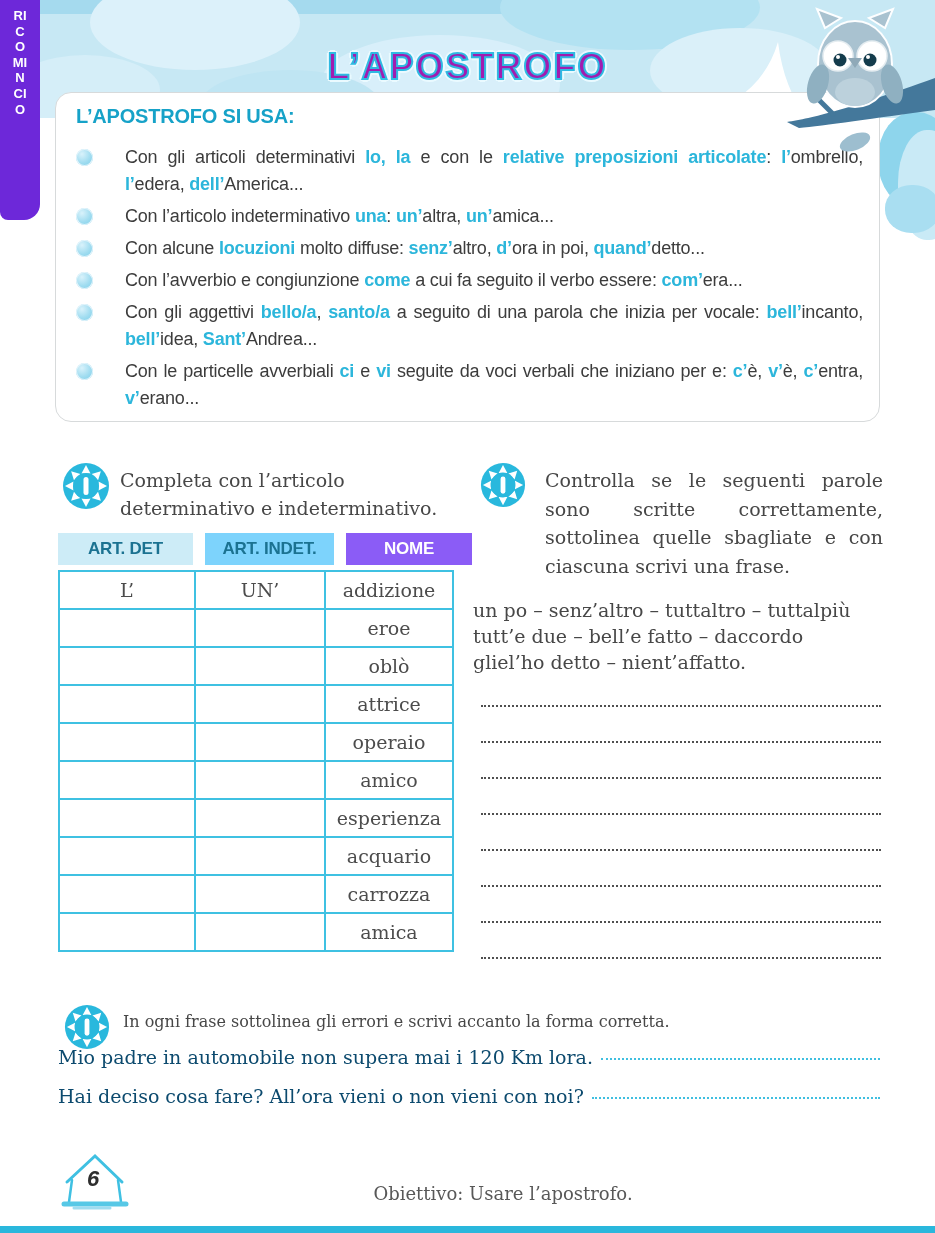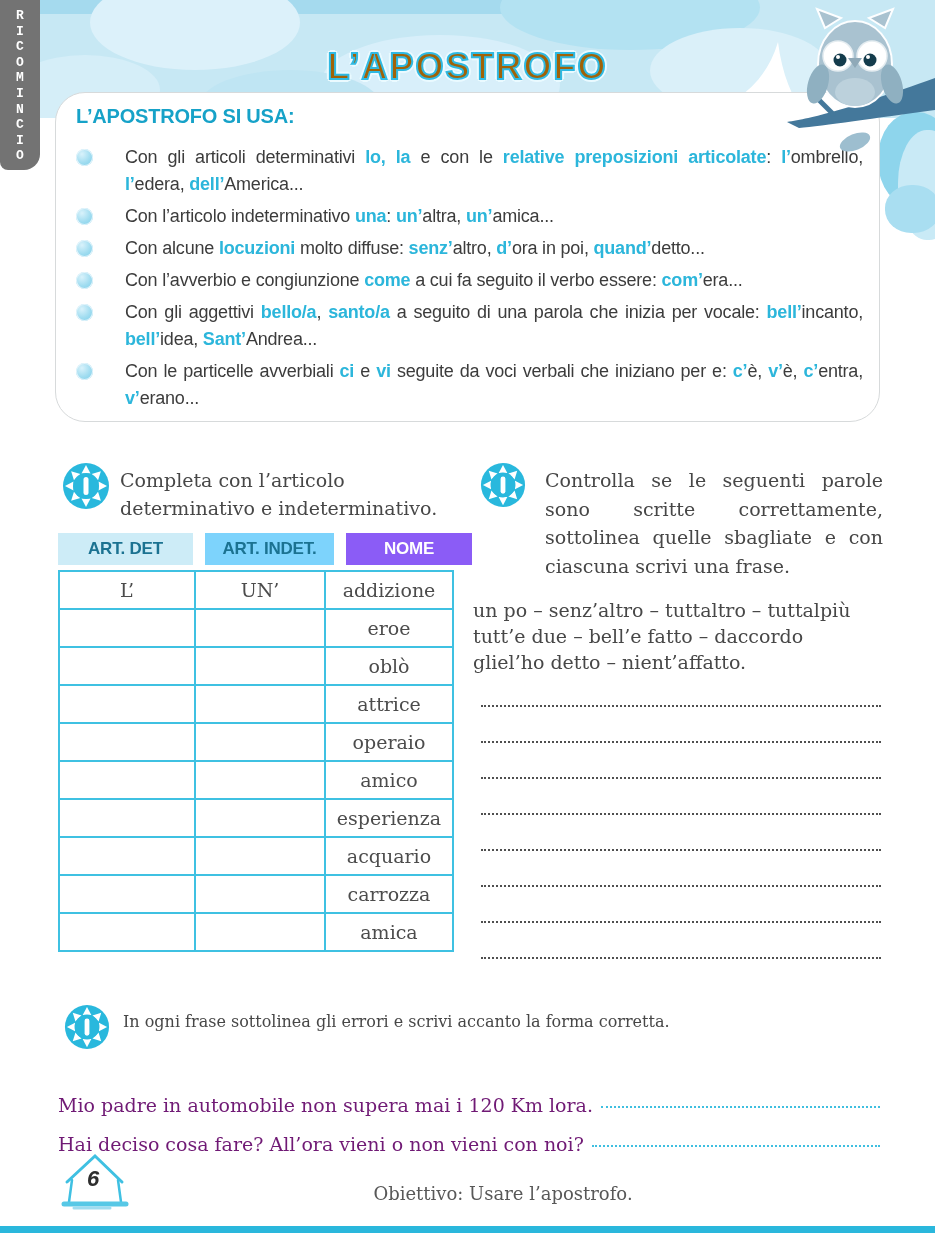--- a/index.html
+++ b/index.html
@@ -6,39 +6,39 @@
   body { background:#fff; }
   .page { position:relative; width:935px; height:1233px; background:#fff; overflow:hidden;
           font-family:"Liberation Sans", sans-serif; }
 
   
   .banner { position:absolute; left:0; top:0; width:935px; height:118px;
             background:#c7e8f4; overflow:hidden; }
   .cloud { position:absolute; border-radius:50%; }
   .edge-cloud { position:absolute; border-radius:48%; }
 
-  .sidebar-tab { position:absolute; left:0; top:0; width:40px; height:170px;
-                 background:#737373; border-radius:0 0 16px 8px; z-index:5;font-family:Liberation Mono, monospace; }
+  .sidebar-tab { position:absolute; left:0; top:0; width:40px; height:220px;
+                 background:#6d28d9; border-radius:0 0 16px 8px; z-index:5; }
   .sidebar-tab .vtext { display:block; width:15px; margin:8px auto 0;
                         color:#fff; font-weight:bold; font-size:13px; line-height:15.6px;
                         word-break:break-all; text-align:center; letter-spacing:0; }
 
   .page-title { position:absolute; left:55px; top:46px; width:825px; text-align:center;
                 font-size:36px; font-weight:bold; letter-spacing:2px; z-index:2;
-                color:#a16207; -webkit-text-stroke:2px #2fb9e2;
+                color:#a21caf; -webkit-text-stroke:2px #2fb9e2;
                 text-shadow:-2px -2px 0 #eafaff, 2px -2px 0 #eafaff, -2px 2px 0 #eafaff,
                              2px 2px 0 #eafaff, 0 3px 0 #eafaff, 0 -3px 0 #eafaff,
                              3px 0 0 #eafaff, -3px 0 0 #eafaff; }
 
   .wave { position:absolute; left:700px; top:42px; z-index:2; }
   .owl { position:absolute; left:783px; top:6px; z-index:4; }
 
   
   .rules-box { position:absolute; left:55px; top:92px; width:825px; height:330px;
-               background:#fff; border:1px solid #d7dadb; border-radius:30px; z-index:3;
+               background:#fff; border:1px solid #d7dadb; border-radius:16px; z-index:3;
                padding:12px 16px 0 20px; }
   .rules-heading { color:#16a2c8; font-size:20px; font-weight:bold; letter-spacing:-0.2px; }
   .rules-list { list-style:none; margin-top:16px; }
   .rules-list li { display:flex; gap:32px; margin-bottom:5px; }
   .bullet-dot { flex:0 0 17px; width:17px; height:17px; margin-top:5px; border-radius:50%;
                 background:radial-gradient(circle at 35% 30%, #d9f2fb, #9fdcf0 55%, #7bcde8);
                 box-shadow:0 0 0 1px #e3f4fb inset; }
   .rule-text { font-size:18px; line-height:27px; color:#3c3c3c; text-align:justify;
                letter-spacing:-0.2px; width:742px; }
   .hl { color:#2cb6db; font-weight:bold; }
@@ -70,21 +70,21 @@
   .ex2-words { position:absolute; left:473px; top:597px; width:404px;
                font-size:19px; line-height:26px; color:#474747; }
   .ex2-lines { position:absolute; left:481px; top:671px; width:400px; }
   .ans-line { height:36px; border-bottom:2px dotted #4f4f4f; }
 
   
   .ex3-instruction { position:absolute; left:123px; top:1012px; width:720px;
                      font-size:16px; color:#474747; }
   .ex3-rows { position:absolute; left:58px; top:1046px; width:822px; }
   .ex3-row { display:flex; align-items:baseline; height:38.5px; }
-  .ex3-sentence { white-space:nowrap; font-size:19px; color:#701a75;margin-top:48px; }
+  .ex3-sentence { white-space:nowrap; font-size:19px; color:#0c4a6e; }
   .ex3-line { flex:1; border-bottom:2px dotted #3fbfe0; margin-left:8px;
               transform:translateY(-4px); }
 
   
   .house { position:absolute; left:52px; top:1150px; }
   .page-num { position:absolute; left:78px; top:1166px; width:30px; text-align:center;
               font-size:22px; font-weight:bold; font-style:italic; color:#2e2e2e; }
   .objective { position:absolute; left:303px; top:1183px; width:400px; text-align:center;
                font-size:18px; color:#585858; }
   .bottom-bar { position:absolute; left:0; bottom:0; width:935px; height:7px; background:#2ab7dc; }

